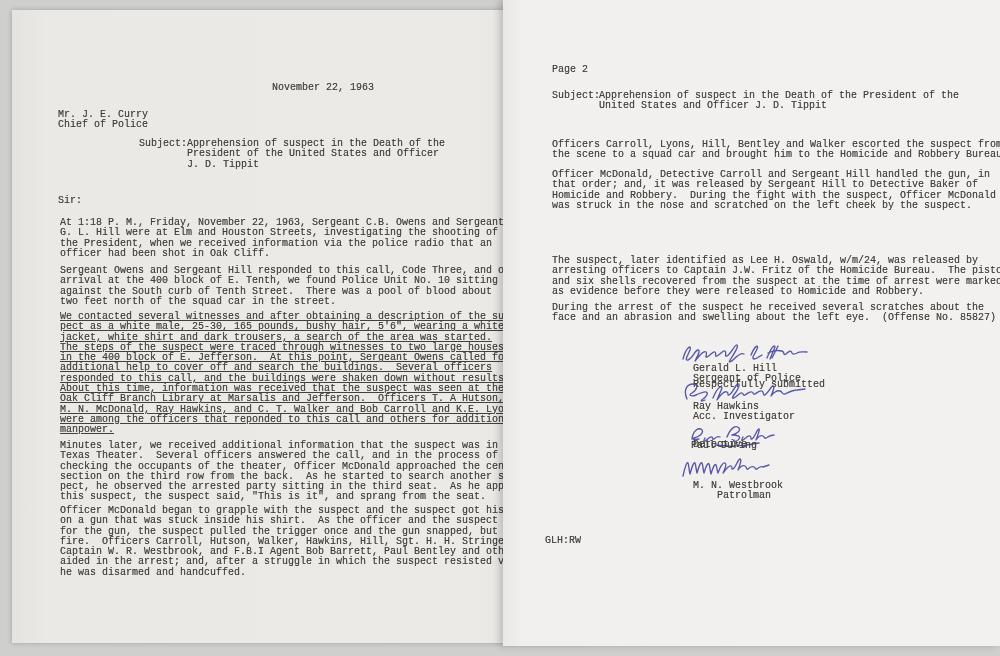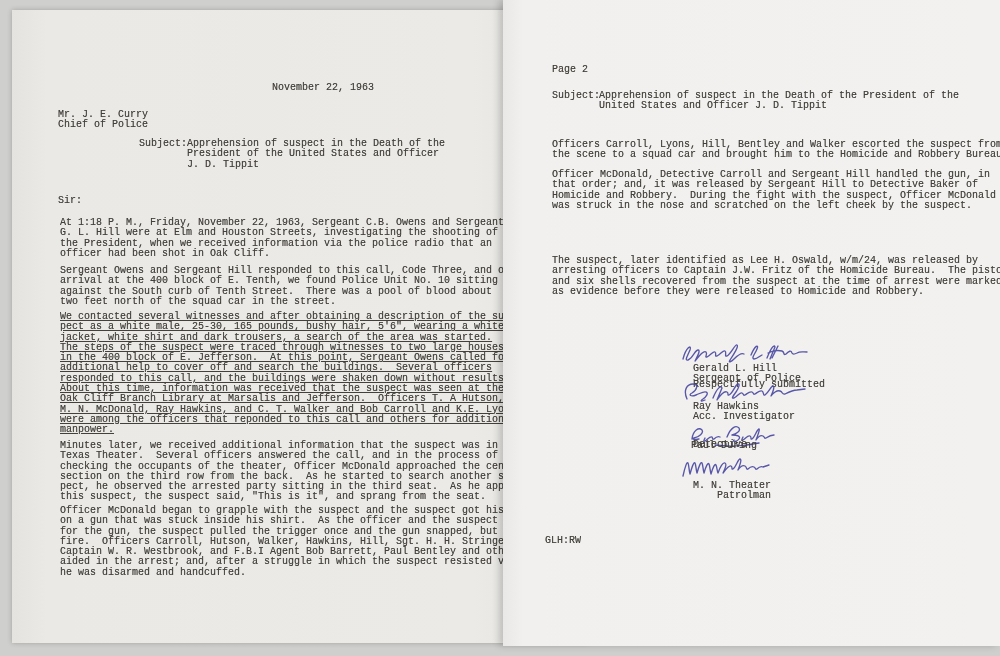--- a/index.html
+++ b/index.html
@@ -84,20 +84,22 @@
   <div class="tw" style="left:49px;top:140px;">Officers Carroll, Lyons, Hill, Bentley and Walker escorted the suspect from
 the scene to a squad car and brought him to the Homicide and Robbery Bureau.</div>
   <div class="tw" style="left:49px;top:170px;">Officer McDonald, Detective Carroll and Sergeant Hill handled the gun, in
 that order; and, it was released by Sergeant Hill to Detective Baker of
 Homicide and Robbery.  During the fight with the suspect, Officer McDonald
 was struck in the nose and scratched on the left cheek by the suspect.</div>
   <div class="tw" style="left:49px;top:256px;">The suspect, later identified as Lee H. Oswald, w/m/24, was released by
 arresting officers to Captain J.W. Fritz of the Homicide Bureau.  The pistol
 and six shells recovered from the suspect at the time of arrest were marked
 as evidence before they were released to Homicide and Robbery.</div>
+  <div class="tw" style="left:49px;top:303px;">During the arrest of the suspect he received several scratches about the
+face and an abrasion and swelling about the left eye.  (Offense No. 85827)</div>
 
   <div class="tw" style="left:190px;top:334px;margin-top:46px;">Respectfully submitted</div>
 
   <svg class="sig" style="left:176px;top:340px;" width="135" height="28" viewBox="0 0 135 28">
     <path d="M4,19 C7,7 13,4 11,10 C9,15 5,21 9,20 C14,18 16,10 19,10 C22,10 18,17 16,21 C21,15 25,10 27,12 C29,14 25,18 28,17 C32,15 34,11 36,12 C38,13 35,17 38,16 C42,14 44,10 46,11 C48,12 45,17 48,16 C52,14 56,4 58,5 C60,6 55,14 51,20 C49,23 52,22 55,19 C59,15 63,13 65,14"></path>
     <path d="M72,15 C76,5 80,4 78,9 C76,14 72,18 75,19 C78,19 81,16 83,15 M88,18 C92,8 95,4 96,7 L91,19 M99,6 L93,18 M89,13 C95,10 99,10 103,11 C106,12 104,16 107,14 C110,11 112,10 113,13 C114,15 116,14 118,13 C121,11 124,12 128,12"></path>
   </svg>
   <div class="tw" style="left:190px;top:364px;">Gerald L. Hill</div>
   <div class="tw" style="left:190px;top:374px;">Sergeant of Police</div>
 
@@ -110,17 +112,17 @@
   <svg class="sig" style="left:184px;top:424px;" width="95" height="24" viewBox="0 0 95 24">
     <path d="M5,15 C6,6 12,3 15,6 C17,9 12,13 7,14 C4,15 8,16 12,15 M18,14 C17,16 16,18 18,17 C21,15 23,12 25,13 C26,14 25,16 27,15 C29,13 31,12 33,13 M40,13 C44,3 49,1 52,4 C54,7 49,10 45,11 C50,11 54,12 52,15 C50,18 45,18 47,16 M56,13 C55,15 54,17 56,16 C59,14 61,11 63,12 C65,13 63,16 65,15 C68,13 70,5 72,5 C73,5 71,11 69,16 C71,13 74,11 76,12 C78,13 77,15 79,14 C82,12 84,11 87,11"></path>
     <path d="M28,21 C42,23 58,22 72,19"></path>
   </svg>
   <div class="tw" style="left:188px;top:441px;">Paul During</div>
   <div class="tw" style="left:190px;top:440px;">Detective</div>
 
   <svg class="sig" style="left:176px;top:455px;" width="100" height="26" viewBox="0 0 100 26">
     <path d="M4,21 C6,12 8,6 9,8 C10,10 10,16 11,19 C13,12 15,6 16,8 C17,10 17,15 18,18 C20,11 22,6 23,8 C24,10 24,15 25,18 C27,11 29,7 30,9 C31,11 31,16 32,19 C34,12 36,8 37,10 C38,12 38,16 39,18 C41,12 44,7 46,8 C48,9 46,14 44,18 C47,14 50,10 52,11 C54,12 52,15 54,14 C57,12 59,4 61,4 C63,4 61,10 59,15 C61,12 64,10 66,11 C68,12 67,15 69,14 C71,12 73,11 75,12 C77,13 76,15 78,14 C80,12 82,11 84,12 L90,10"></path>
   </svg>
-  <div class="tw" style="left:190px;top:481px;">M. N. Theater</div>
+  <div class="tw" style="left:190px;top:481px;">M. N. Westbrook</div>
   <div class="tw" style="left:190px;top:491px;margin-left:24px;">Patrolman</div>
 
   <div class="tw" style="left:42px;top:536px;">GLH:RW</div>
 </div>
 
 </body></html>

